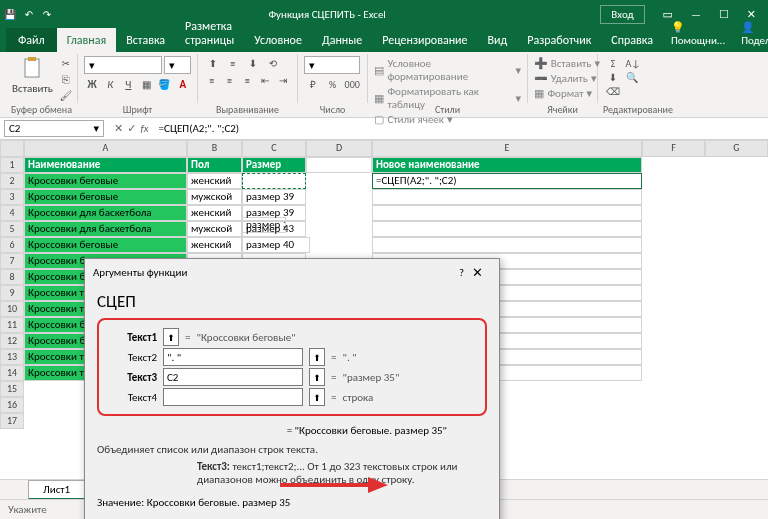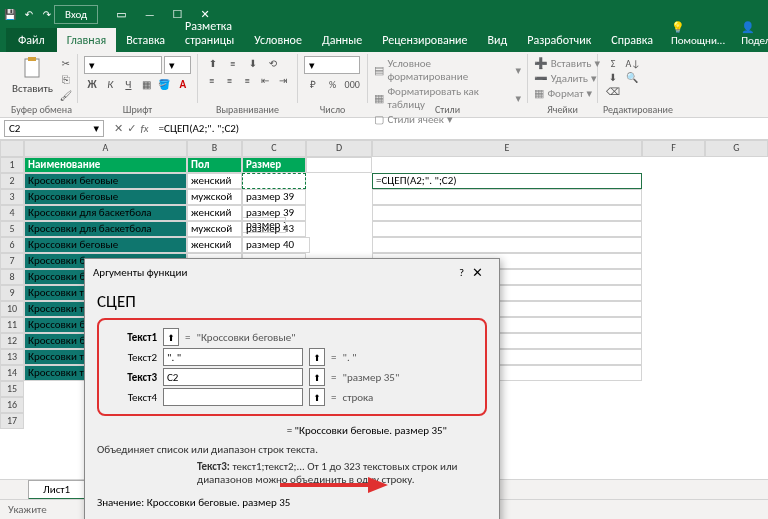--- a/index.html
+++ b/index.html
@@ -40,21 +40,21 @@
 .col-headers{display:flex;height:17px;background:#e6e6e6;}
 .row-header,.corner{background:#e6e6e6;border:1px solid #d4d4d4;font-size:10px;text-align:center;color:#444;}
 .corner{width:24px;height:17px;}
 .col-h{border:1px solid #d4d4d4;height:17px;font-size:10px;text-align:center;color:#444;background:#e6e6e6;}
 .grid-body{display:flex;}
 .row-headers{display:flex;flex-direction:column;}
 .row-h{width:24px;height:16px;border:1px solid #d4d4d4;background:#e6e6e6;font-size:10px;text-align:center;color:#444;line-height:14px;}
 .cells{position:relative;}
 .cell{border:1px solid #d4d4d4;height:16px;font-size:11px;padding:0 3px;line-height:14px;overflow:hidden;white-space:nowrap;position:absolute;}
 .hdr-cell{background:#00a859;color:#fff;font-weight:bold;}
-.shade{background:#0f766e;}
+.shade{background:#22c55e;}
 .dialog{position:absolute;left:84px;top:258px;width:416px;background:#f0f0f0;border:1px solid #888;box-shadow:2px 2px 8px rgba(0,0,0,.3);z-index:100;}
 .dlg-title{height:26px;display:flex;align-items:center;padding:0 8px;font-size:12px;}
 .dlg-title .sp{flex:1;}
 .dlg-title .x{padding:2px 8px;font-size:13px;}
 .dlg-body{padding:6px 12px 10px;}
 .fn-name{font-size:17px;margin-bottom:6px;}
 .arg-box{border:2px solid #e03030;border-radius:8px;padding:6px 8px;margin-bottom:8px;}
 .arg-row{display:flex;align-items:center;gap:6px;margin:2px 0;}
 .arg-label{width:50px;text-align:right;font-size:11px;}
 .arg-label.bold{font-weight:bold;}
@@ -74,20 +74,21 @@
 </style>
 </head>
 <body>
 
 <div class="titlebar">
   <div class="left">
     <span>💾</span>
     <span>↶</span>
     <span>↷</span>
   </div>
+  <div class="center">Функция СЦЕПИТЬ - Excel</div>
   <div class="right">
     <span class="login">Вход</span>
     <span class="btn">▭</span>
     <span class="btn">—</span>
     <span class="btn">☐</span>
     <span class="btn">✕</span>
   </div>
 </div>
 
 <div class="ribbon-tabs">
@@ -256,20 +257,21 @@
         <div class="row-h">14</div>
         <div class="row-h">15</div>
         <div class="row-h">16</div>
         <div class="row-h">17</div>
       </div>
     <div class="cells" id="cells" style="width:744px;height:272px">
         <div class="cell hdr-cell" style="left: 0px; width: 163px; top: 0px;">Наименование</div>
         <div class="cell hdr-cell" style="left: 163px; width: 55px; top: 0px;">Пол</div>
         <div class="cell hdr-cell" style="left: 218px; width: 64px; top: 0px;">Размер</div>
         <div class="cell" style="left: 282px; width: 66px; top: 0px;"></div>
+        <div class="cell hdr-cell" style="left: 348px; width: 270px; top: 0px;">Новое наименование</div>
         <div class="cell shade" style="left: 0px; width: 163px; top: 16px;">Кроссовки беговые</div>
         <div class="cell" style="left: 163px; width: 55px; top: 16px;">женский</div>
         <div class="cell" style="left: 218px; width: 44px; top: 16px; margin-top: 44px;">размер 35</div>
         <div class="cell" style="left: 348px; width: 270px; top: 16px;">=СЦЕП(A2;". ";C2)</div>
         <div class="cell shade" style="left: 0px; width: 163px; top: 32px;">Кроссовки беговые</div>
         <div class="cell" style="left: 163px; width: 55px; top: 32px;">мужской</div>
         <div class="cell" style="left: 218px; width: 64px; top: 32px;">размер 39</div>
         <div class="cell" style="left: 348px; width: 270px; top: 32px;"></div>
         <div class="cell shade" style="left: 0px; width: 163px; top: 48px;">Кроссовки для баскетбола</div>
         <div class="cell" style="left: 163px; width: 55px; top: 48px;">женский</div>

